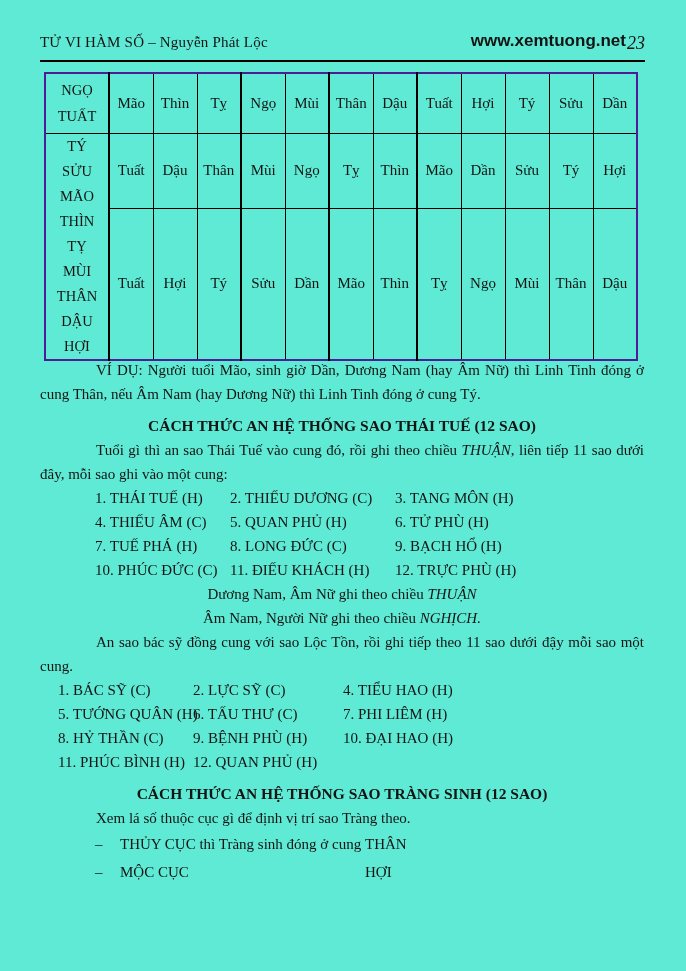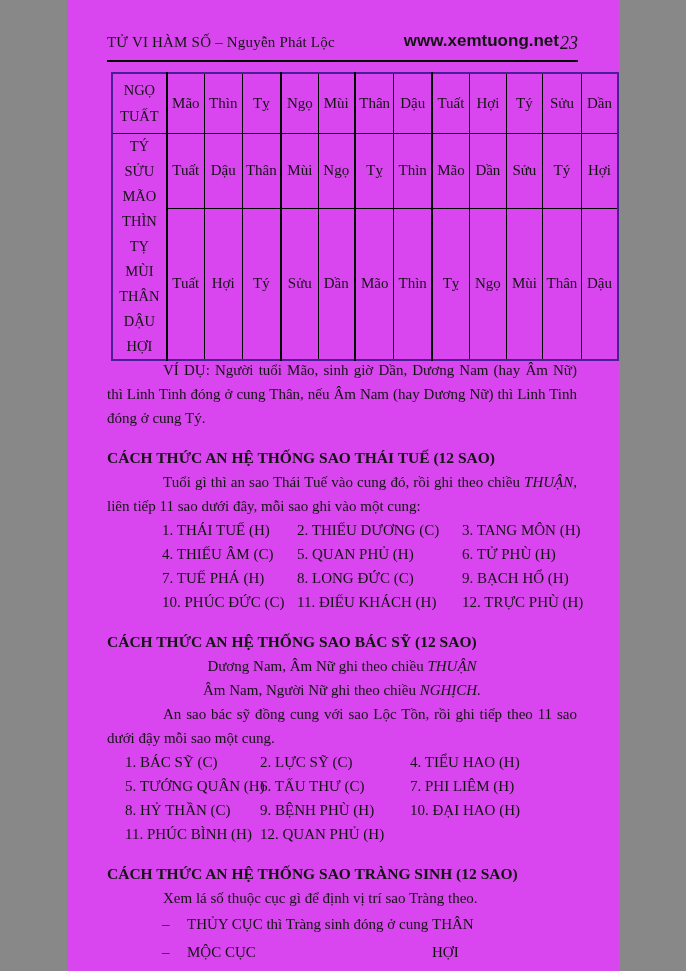--- a/index.html
+++ b/index.html
@@ -1,21 +1,21 @@
 <!DOCTYPE html>
 <html><head>
 <meta charset="utf-8">
 <style>
   * { margin:0; padding:0; box-sizing:border-box; }
   html,body { background:#888; }
   .page {
     position:relative;
-    width:552px; height:971px;
+    width:686px; height:971px;
     margin:0 auto;
-    background:#d946ef;
+    background:#5eead4;
     font-family:"Liberation Serif", serif;
     color:#141414;
     overflow:hidden;
   }
   
   .header-row {
     position:absolute; left:40px; right:41px; top:31px;
     display:flex; justify-content:space-between; align-items:flex-end;
   }
   .book-title { font-size:15px; letter-spacing:.2px; }
@@ -44,22 +44,22 @@
   .stack-line { line-height:26px; }
   .side-line { line-height:25px; }
 
   
   .content {
     position:absolute; left:40px; right:42px; top:358px;
     font-size:15px; line-height:24px;
   }
   .para { text-align:justify; text-indent:56px; }
   .section-heading {
-    text-align:left; font-weight:bold; font-size:15.5px;
-    line-height:24px; margin-top:16px;
+    text-align:center; font-weight:bold; font-size:15.5px;
+    line-height:24px; margin-top:8px;
   }
   .center-line { text-align:center; }
   .star-grid { display:grid; margin-left:55px; }
   .grid-thai-tue { grid-template-columns:135px 165px auto; }
   .grid-bac-sy  { grid-template-columns:135px 150px auto;margin-left:18px; }
   .star-item { line-height:24px; white-space:nowrap; }
   .dash-row { display:grid; grid-template-columns:25px 245px auto; margin-left:55px; line-height:28px; }
   .italic { font-style:italic; }
 </style>
 </head>
@@ -154,21 +154,20 @@
       <div class="star-item">5. QUAN PHỦ (H)</div>
       <div class="star-item">6. TỬ PHÙ (H)</div>
       <div class="star-item">7. TUẾ PHÁ (H)</div>
       <div class="star-item">8. LONG ĐỨC (C)</div>
       <div class="star-item">9. BẠCH HỔ (H)</div>
       <div class="star-item">10. PHÚC ĐỨC (C)</div>
       <div class="star-item">11. ĐIẾU KHÁCH (H)</div>
       <div class="star-item">12. TRỰC PHÙ (H)</div>
     </div>
 
-    <div class="section-heading">CÁCH THỨC AN HỆ THỐNG SAO BÁC SỸ (12 SAO)</div>
 
     <div class="center-line"><span>Dương Nam, Âm Nữ ghi theo chiều </span><span class="italic">THUẬN</span></div>
     <div class="center-line"><span>Âm Nam, Người Nữ ghi theo chiều </span><span class="italic">NGHỊCH.</span></div>
 
     <p class="para">An sao bác sỹ đồng cung với sao Lộc Tồn, rồi ghi tiếp theo 11 sao dưới đậy mỗi sao một cung.</p>
 
     <div class="star-grid grid-bac-sy">
       <div class="star-item">1. BÁC SỸ (C)</div>
       <div class="star-item">2. LỰC SỸ (C)</div>
       <div class="star-item">4. TIỂU HAO (H)</div>

